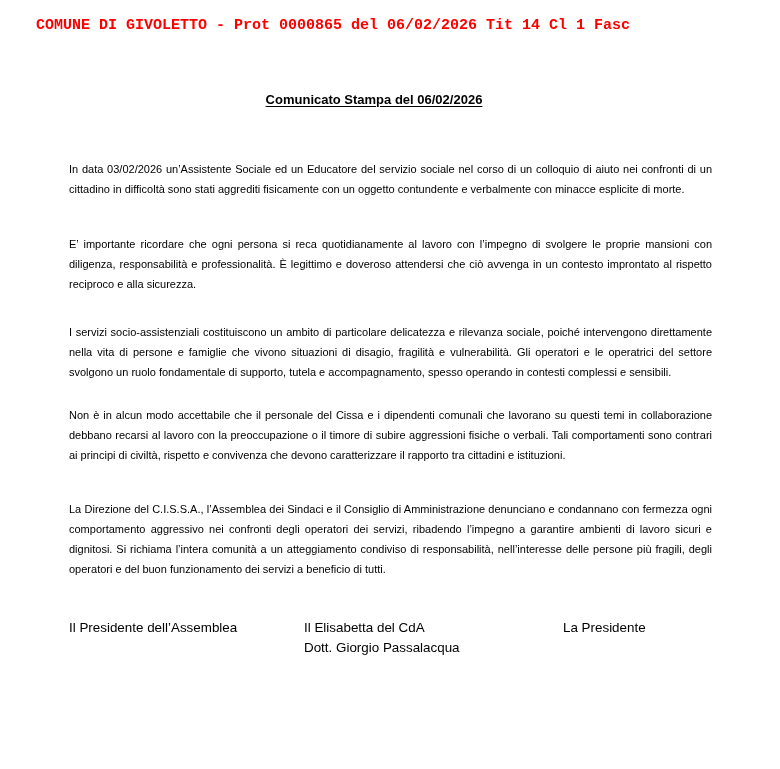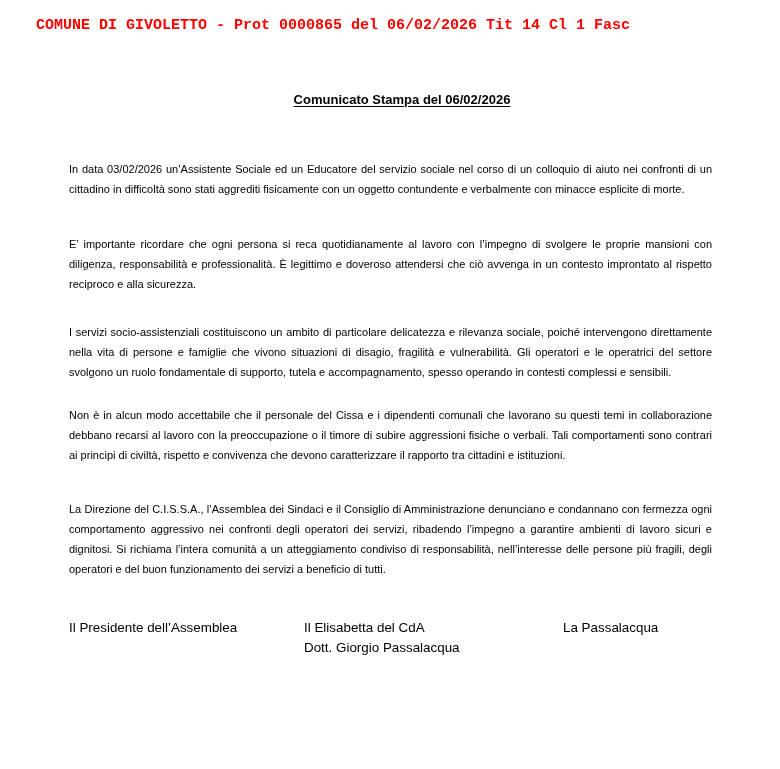--- a/index.html
+++ b/index.html
@@ -28,21 +28,20 @@
     .title {
       position: absolute;
       left: 0;
       width: 748px;
       top: 92px;
       text-align: center;
       font-family: "Liberation Sans", "DejaVu Sans", sans-serif;
       font-weight: bold;
       font-size: 13px;
       color: #000000;
-      padding-left: 28px;
     }
     .title span {
       text-decoration: underline;
       text-underline-offset: 2px;
     }
     .body-text {
       position: absolute;
       left: 69px;
       width: 643px;
       font-family: "Liberation Sans", "DejaVu Sans", sans-serif;
@@ -87,14 +86,14 @@
 <p class="body-text p5">La Direzione del C.I.S.S.A., l’Assemblea dei Sindaci e il Consiglio di Amministrazione denunciano e condannano con fermezza ogni comportamento aggressivo nei confronti degli operatori dei servizi, ribadendo l’impegno a garantire ambienti di lavoro sicuri e dignitosi. Si richiama l’intera comunità a un atteggiamento condiviso di responsabilità, nell’interesse delle persone più fragili, degli operatori e del buon funzionamento dei servizi a beneficio di tutti.</p>
 
 <div class="sig sig-1">
   <div class="role">Il Presidente dell’Assemblea</div>
 </div>
 <div class="sig sig-2">
   <div class="role">Il Elisabetta del CdA</div>
   <div class="name">Dott. Giorgio Passalacqua</div>
 </div>
 <div class="sig sig-3">
-  <div class="role">La Passalacqua</div>
+  <div class="role">La Presidente</div>
 </div>
 
 </body></html>

